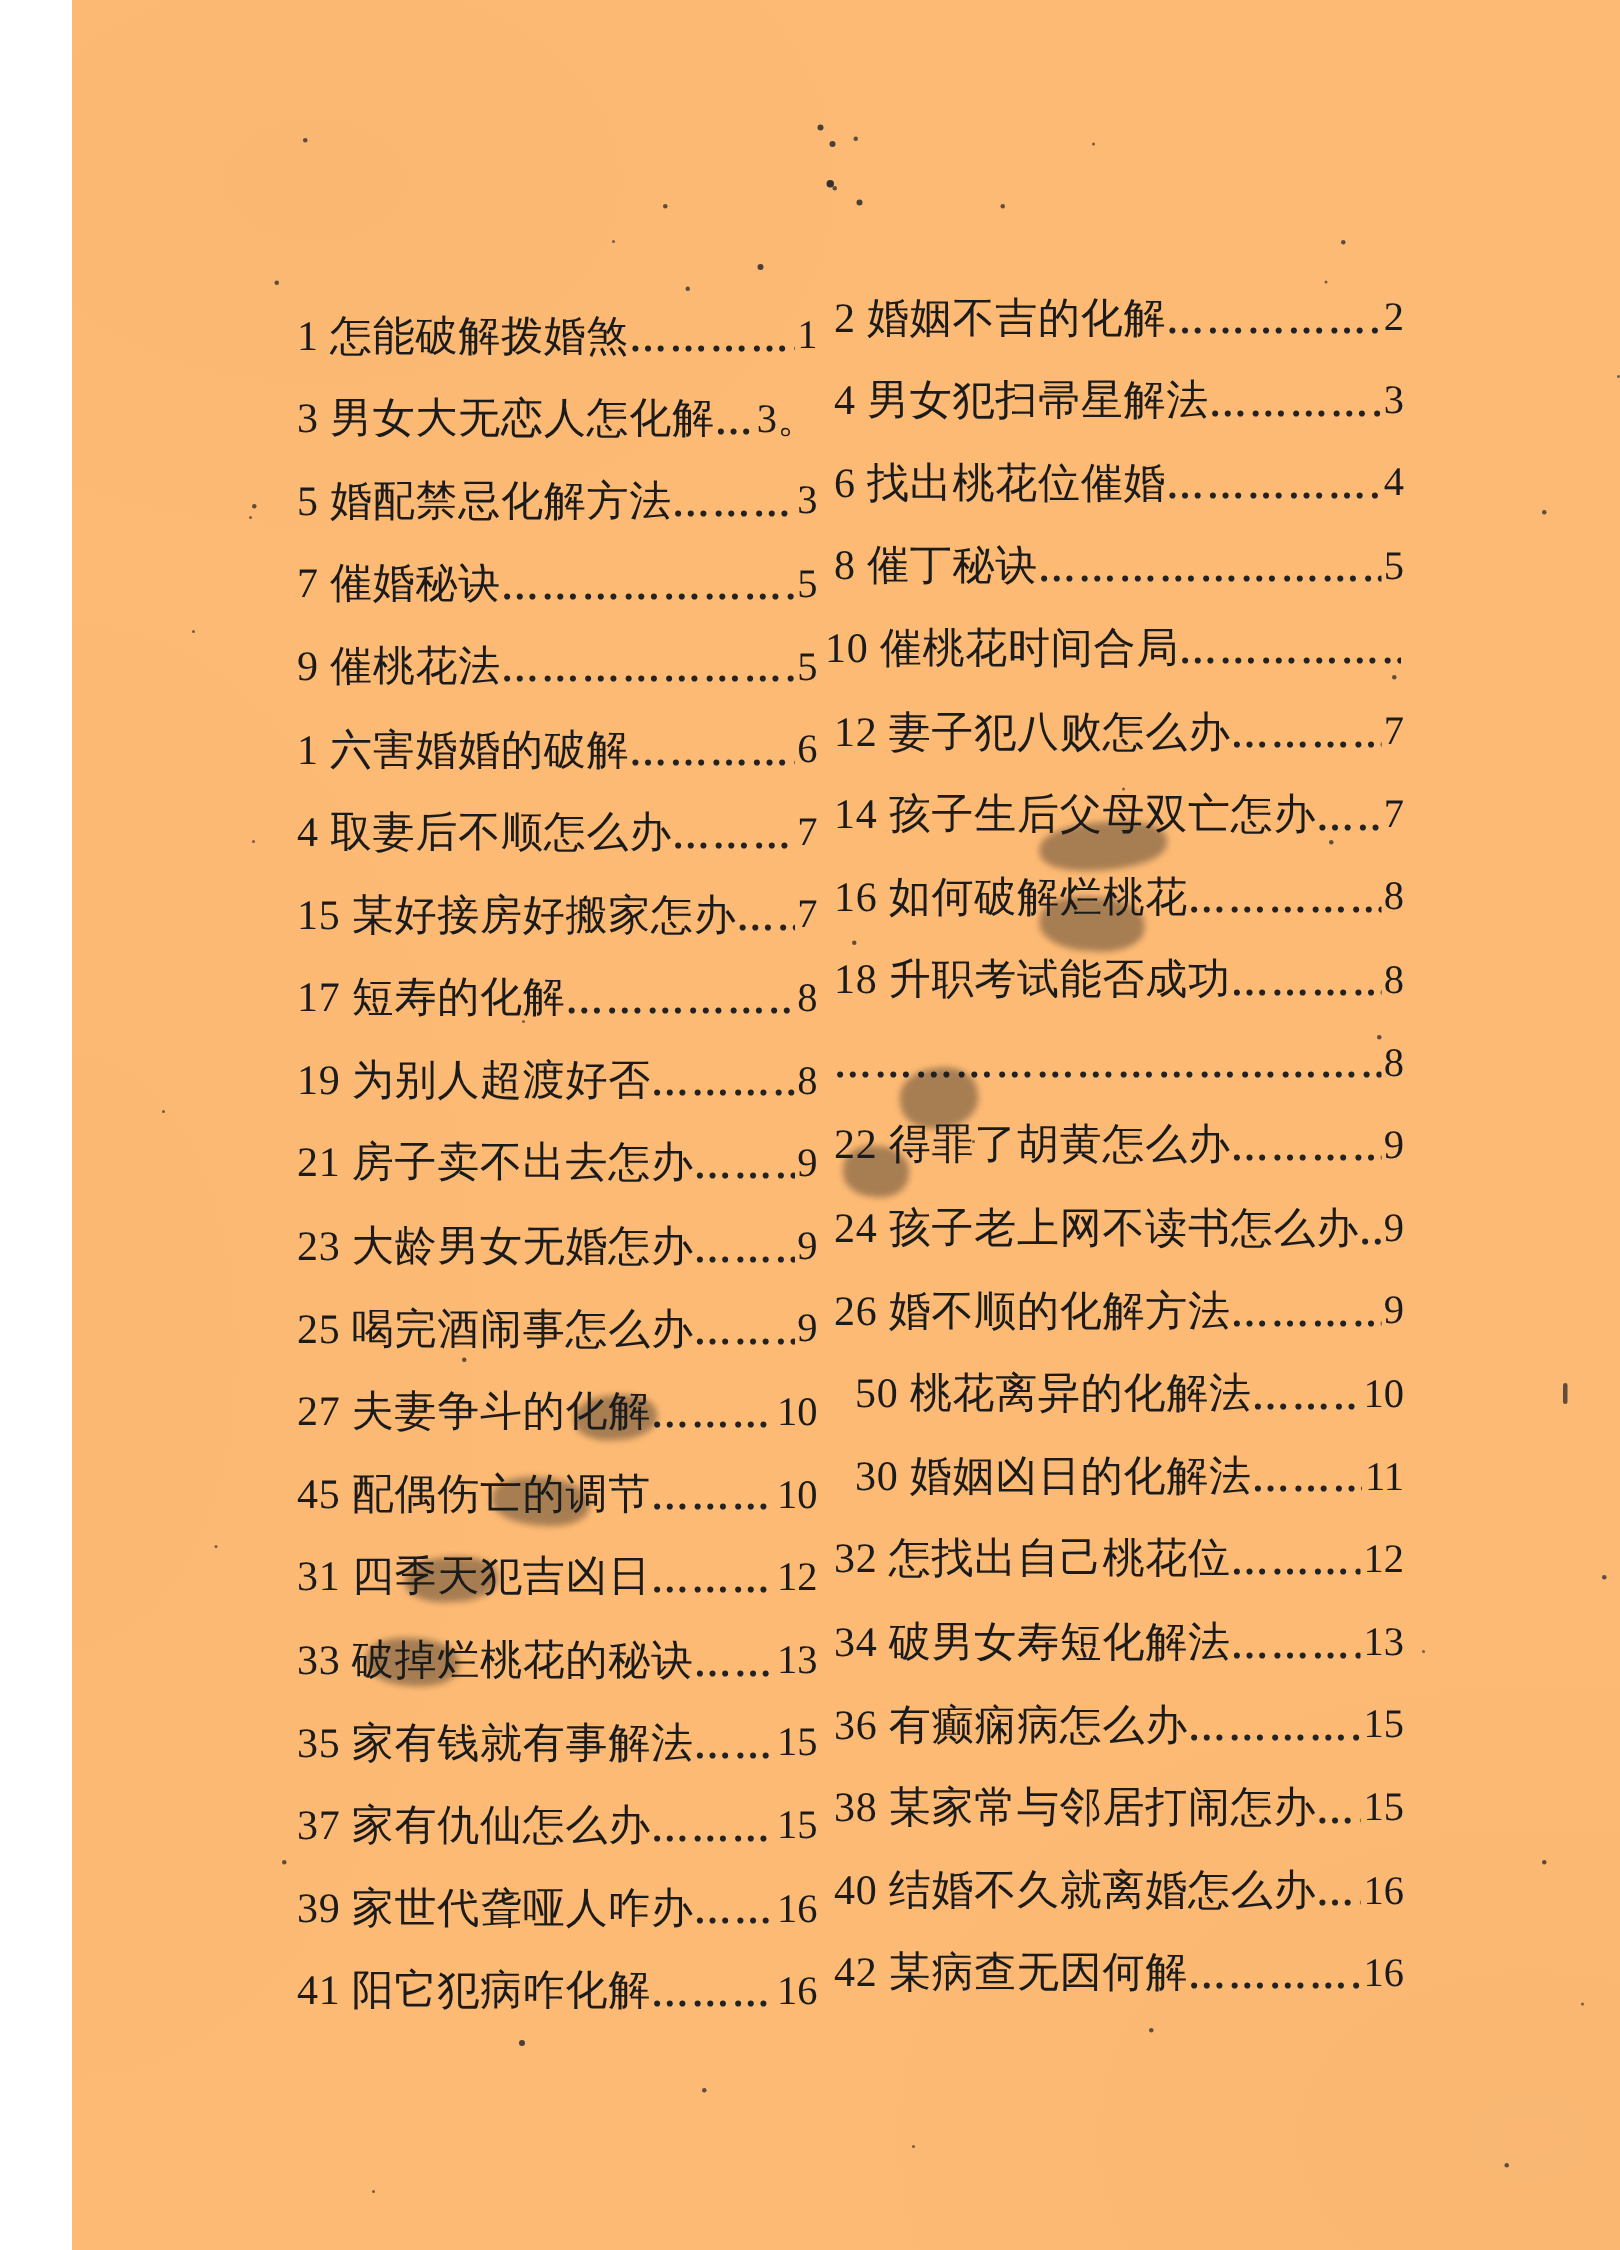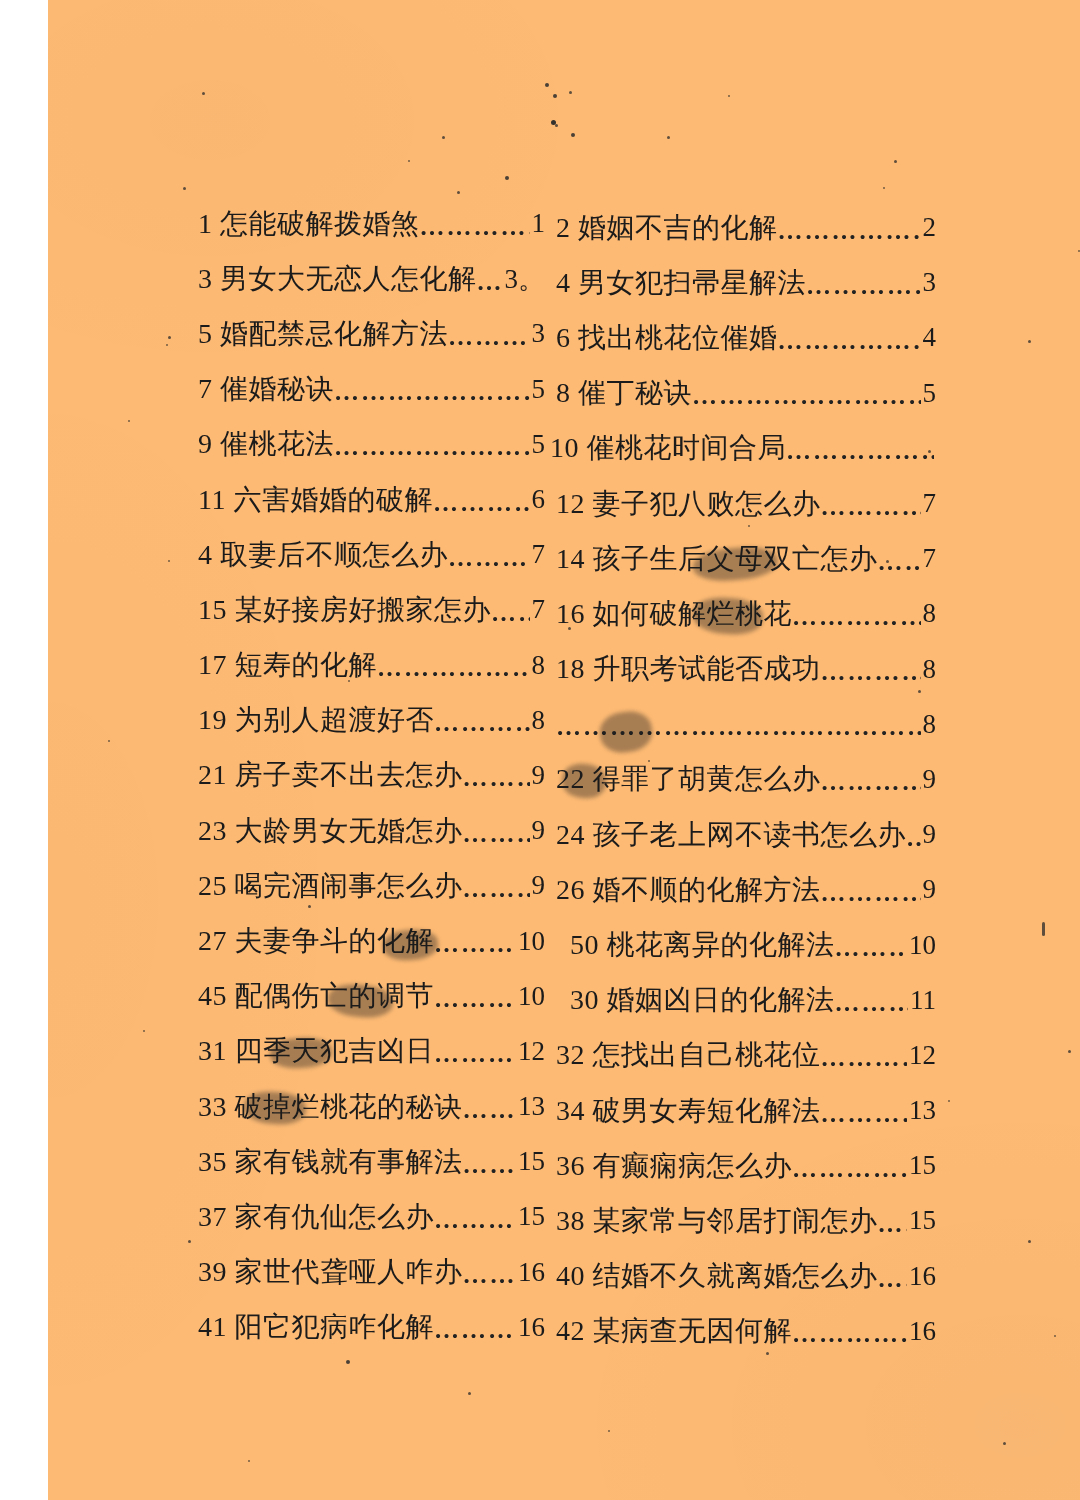--- a/index.html
+++ b/index.html
@@ -21,21 +21,21 @@
     content:"";
     position:absolute; inset:0;
     background:
       radial-gradient(ellipse 600px 400px at 15% 8%, rgba(0,0,0,0.015), transparent 70%),
       radial-gradient(ellipse 700px 500px at 90% 95%, rgba(0,0,0,0.02), transparent 70%),
       radial-gradient(ellipse 500px 900px at 0% 60%, rgba(0,0,0,0.012), transparent 70%);
     pointer-events:none;
   }
   .col { position:absolute; }
   #col-left  { left:150px; top:196px; width:347px; }
-  #col-right { left:508px; top:200px; width:380px; }
+  #col-right { left:508px; top:184px; width:380px; }
   .row {
     height:55.2px;
     display:flex;
     align-items:center;
     white-space:nowrap;
   }
   .label {
     flex:0 0 auto;
     font-size:28px;
     font-weight:500;
@@ -101,21 +101,21 @@
         <span class="label">7 催婚秘诀</span>
         <span class="dots">…………………………………………</span>
         <span class="page-no">5</span>
       </div>
       <div class="row">
         <span class="label">9 催桃花法</span>
         <span class="dots">…………………………………………</span>
         <span class="page-no">5</span>
       </div>
       <div class="row">
-        <span class="label">11 六害婚婚的破解</span>
+        <span class="label">1 六害婚婚的破解</span>
         <span class="dots">…………………………………………</span>
         <span class="page-no">6</span>
       </div>
       <div class="row">
         <span class="label">4 取妻后不顺怎么办</span>
         <span class="dots">…………………………………………</span>
         <span class="page-no">7</span>
       </div>
       <div class="row">
         <span class="label">15 某好接房好搬家怎办</span>

